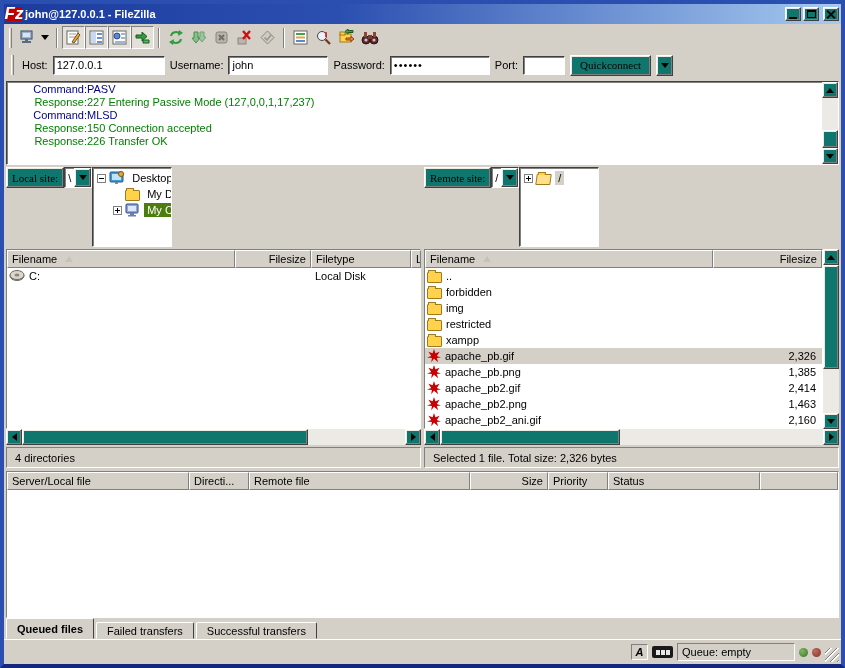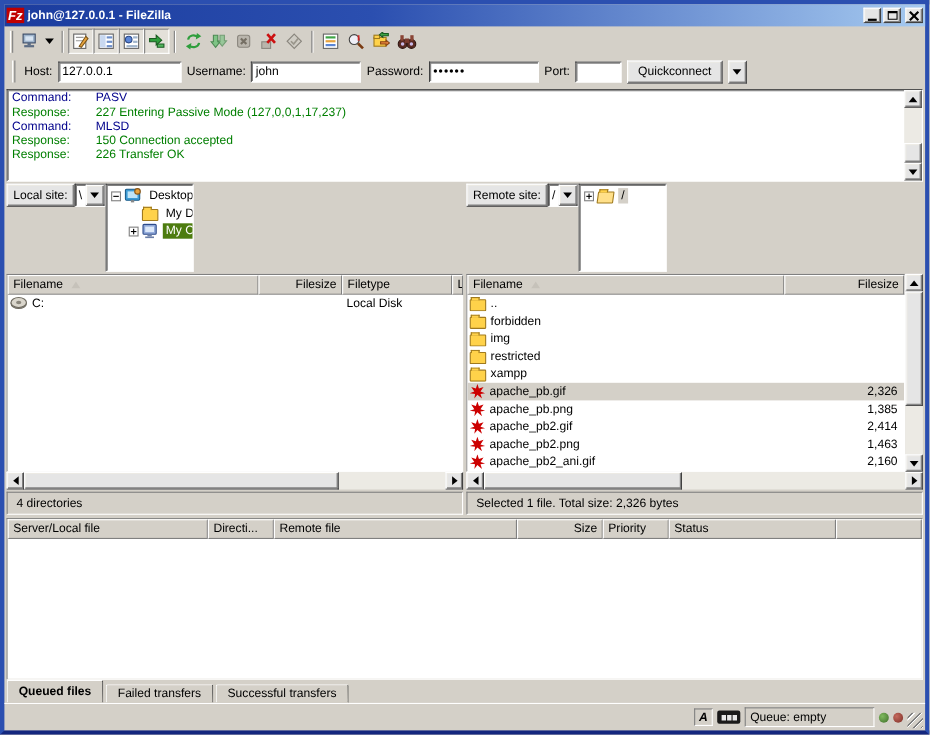--- a/index.html
+++ b/index.html
@@ -4,30 +4,30 @@
 <style>
   * { box-sizing: border-box; margin: 0; padding: 0; }
   html,body { width:845px; height:668px; }
   body { font-family:"Liberation Sans",sans-serif; font-size:11px; color:#000; background:#D4D0C8; overflow:hidden; }
 
   .window { width:845px; height:668px; border:4px solid #2B4FB0; border-bottom-color:#14277E;
             background:#D4D0C8; display:flex; flex-direction:column; }
 
   
   .raised  { border:1px solid; border-color:#FFFFFF #404040 #404040 #FFFFFF;
-             box-shadow: inset -1px -1px 0 #808080, inset 1px 1px 0 #ECEAE4; background:#e5e5e5; }
+             box-shadow: inset -1px -1px 0 #808080, inset 1px 1px 0 #ECEAE4; background:#0f766e;font-family:Liberation Serif, serif; }
   .sunken  { border:1px solid; border-color:#808080 #FFFFFF #FFFFFF #808080; }
   .field   { border:1px solid; border-color:#404040 #FFFFFF #FFFFFF #404040;
              box-shadow: inset 1px 1px 0 #808080; background:#FFFFFF; }
 
   
   .titlebar { height:20px; flex:0 0 20px; background:linear-gradient(90deg,#1B3C9E 0%,#2B4FB0 40%,#A6CAF0 100%);
               display:flex; align-items:center; padding:0 2px; }
   .fz-logo { width:16px; height:14px; background:#C00000; color:#fff; font-weight:bold; font-style:italic;
-             font-size:12px; display:flex; align-items:center; justify-content:center; margin-right:3px; }
+             font-size:17px; display:flex; align-items:center; justify-content:center; margin-right:3px; }
   .title-text { color:#fff; font-weight:bold; flex:1; white-space:nowrap; }
   .winbtn { width:16px; height:14px; margin-left:2px; display:flex; align-items:center; justify-content:center; position:relative; }
   .glyph-min { width:8px; height:2px; background:#000; margin-top:7px; }
   .glyph-max { width:9px; height:8px; border:1px solid #000; border-top-width:2px; }
   .glyph-close { position:relative; width:10px; height:9px; }
   .glyph-close::before,.glyph-close::after { content:""; position:absolute; left:4px; top:-1px; width:2px; height:11px; background:#000; }
   .glyph-close::before { transform:rotate(45deg); } .glyph-close::after { transform:rotate(-45deg); }
 
   
   .menubar { height:19px; flex:0 0 19px; display:flex; align-items:center; padding-left:3px; border-bottom:1px solid #D4D0C8; }
@@ -46,21 +46,21 @@
   
   .quickbar { height:28px; flex:0 0 28px; display:flex; align-items:center; gap:5px; padding:0 4px; }
   .qc-label { white-space:nowrap; }
   .qc-input { height:19px; display:flex; align-items:center; padding:0 3px; overflow:hidden; white-space:nowrap; }
   .w-host{width:112px;} .w-user{width:100px;} .w-pass{width:100px; letter-spacing:1px;} .w-port{width:42px;}
   .qc-btn { height:21px; padding:2px 9px; display:flex; align-items:center; }
   .qc-drop { width:17px; height:21px; display:flex; align-items:center; justify-content:center; }
 
   
   .logpanel { margin:2px; height:84px; flex:0 0 84px; display:flex; background:#fff; }
-  .logtext { flex:1; padding:1px 4px; overflow:hidden; }
+  .logtext { flex:1; padding:1px 4px; overflow:hidden;text-align:right; }
   .logline { display:flex; line-height:13px; white-space:nowrap; }
   .loglabel { width:76px; flex:0 0 76px; }
   .lt-command { color:#00008B; } .lt-response { color:#007F00; } .lt-status { color:#000; }
 
   
   .vscroll { width:16px; flex:0 0 16px; background:#ECEAE4; display:flex; flex-direction:column; }
   .hscroll { height:16px; flex:0 0 16px; background:#ECEAE4; display:flex; }
   .sbtn { width:16px; height:16px; flex:0 0 16px; display:flex; align-items:center; justify-content:center; }
   .tri-up    { width:0;height:0;border-left:4px solid transparent;border-right:4px solid transparent;border-bottom:5px solid #000; }
   .tri-down  { width:0;height:0;border-left:4px solid transparent;border-right:4px solid transparent;border-top:5px solid #000; }

